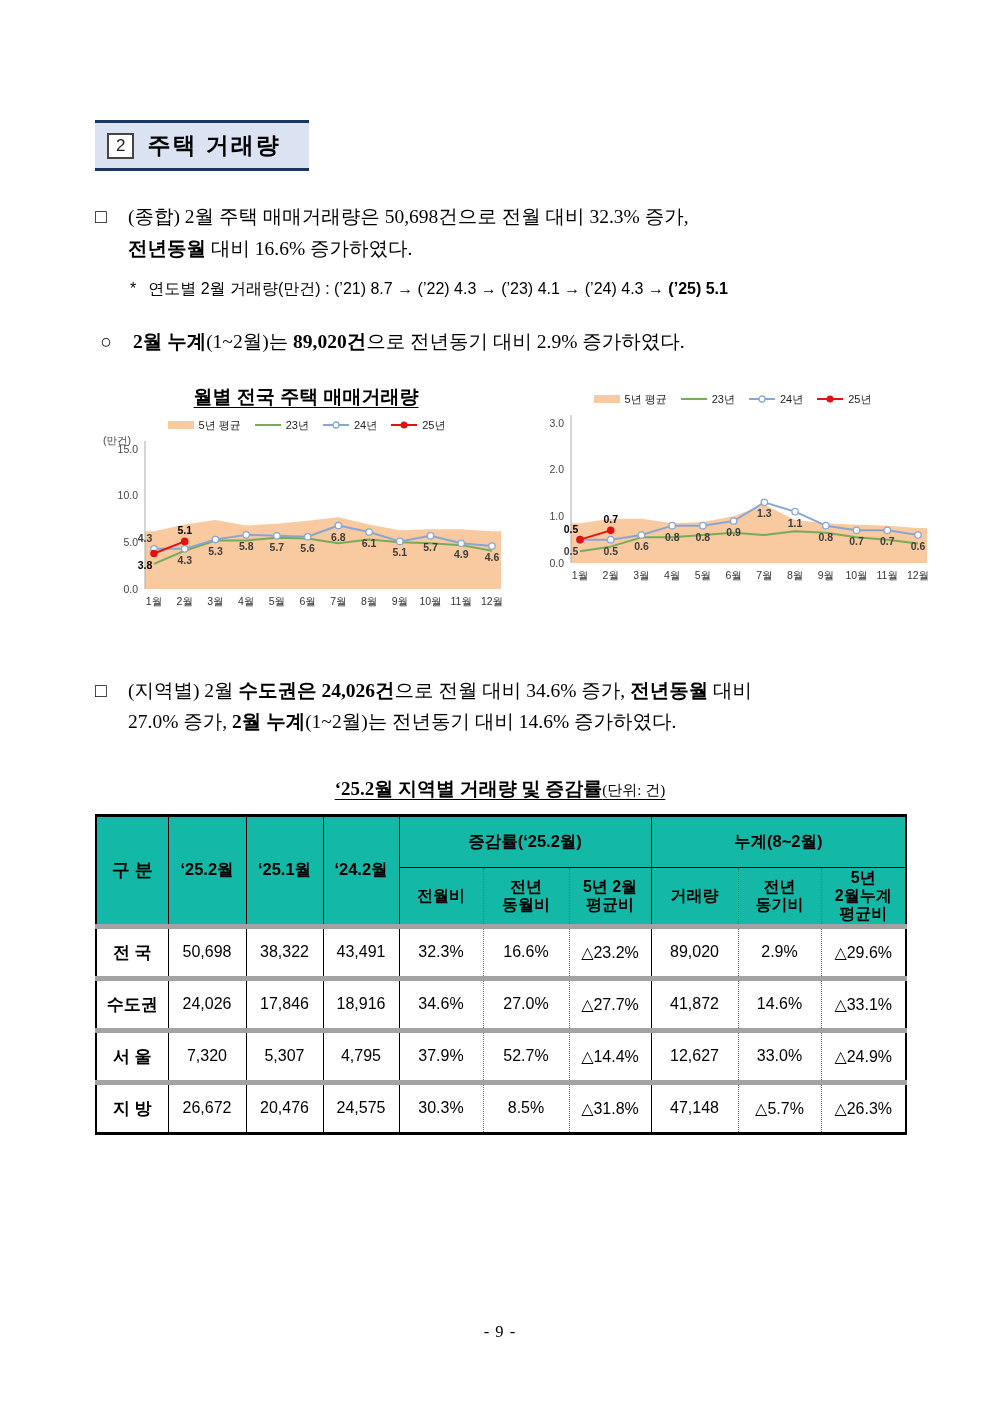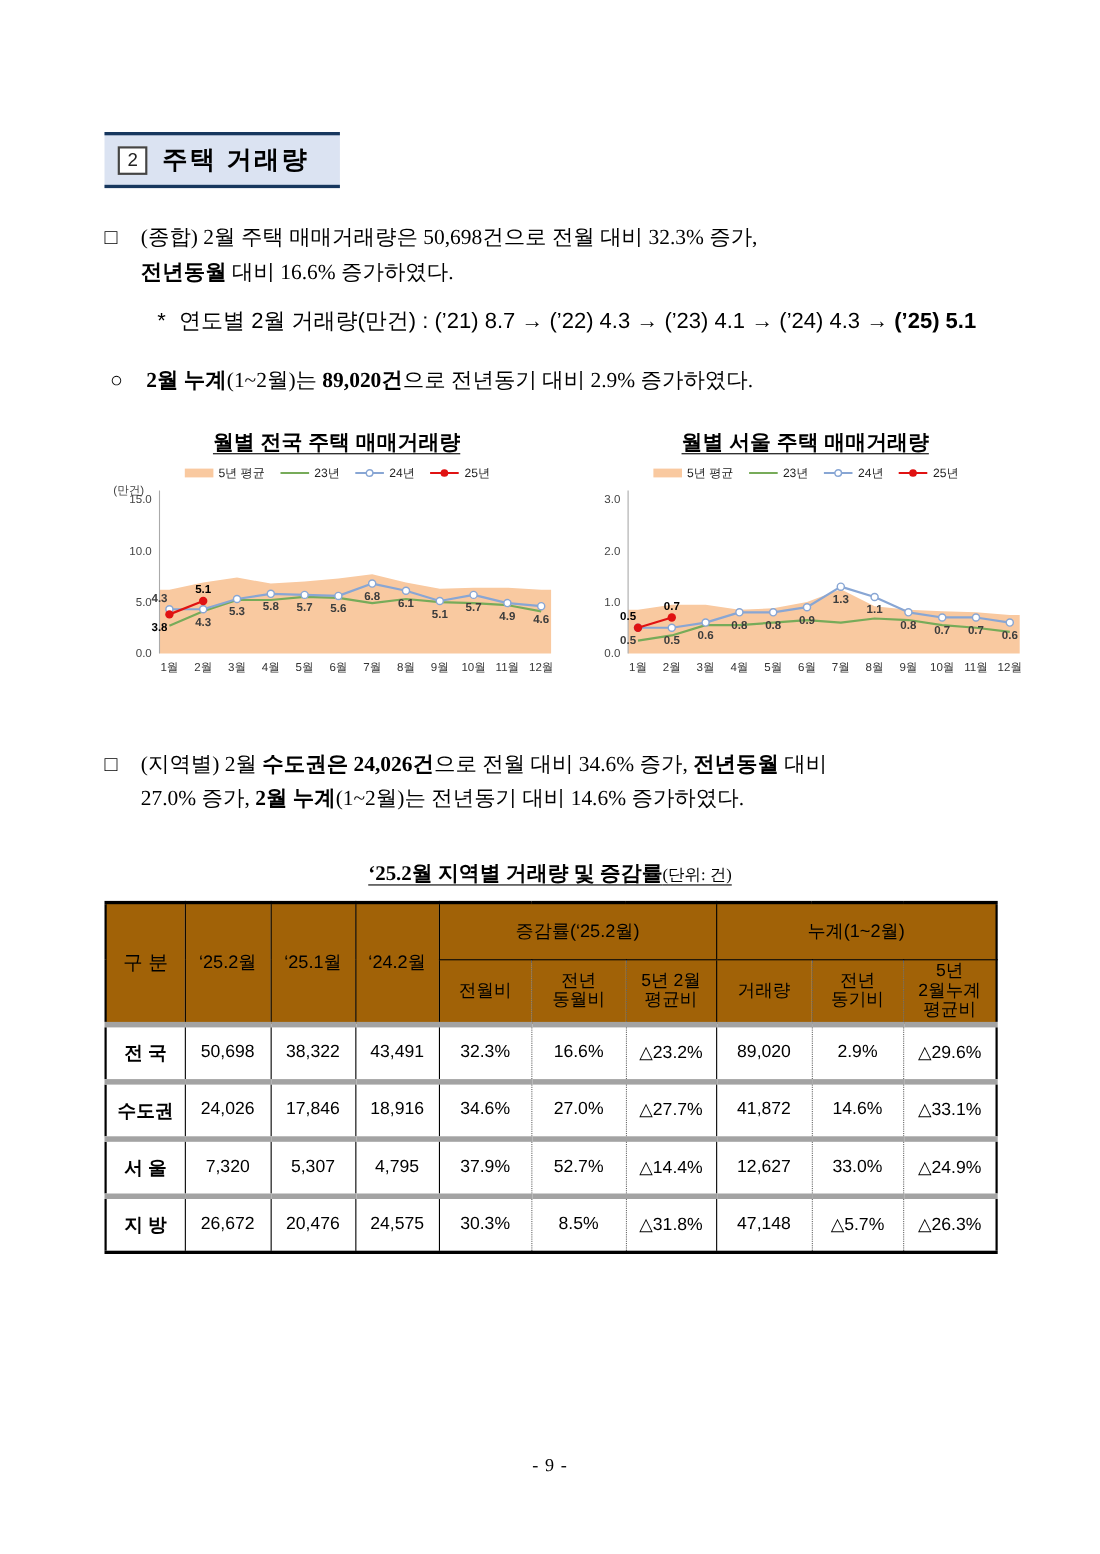--- a/index.html
+++ b/index.html
@@ -21,22 +21,22 @@
   .bullet-one{font-family:"DejaVu Sans",sans-serif;font-size:22px;margin-right:9px;}
   .subsection-title{font-family:"Liberation Sans",sans-serif;font-weight:bold;
      background:#c6efc8;padding:1px 2px;}
   .subsection-suffix{font-size:19px;}
 
   
   .para{font-size:19.5px;line-height:1.62;margin-top:30px;padding-left:33px;}
   .para .marker{display:inline-block;width:33px;margin-left:-33px;}
   .para.sub{margin-left:5px;}
   .b{font-weight:bold;}
-  .note{margin-top:15px;margin-left:48px;font-family:"Liberation Sans",sans-serif;
-     font-size:20px;line-height:1.3;}
+  .note{margin-top:15px;margin-left:35px;font-family:"Liberation Sans",sans-serif;
+     font-size:16px;line-height:1.3;}
   .note .marker{margin-right:12px;}
 
   
   .charts{display:flex;gap:8px;margin-top:26px;margin-left:2px;width:844px;}
   .chart{width:418px;font-family:"Liberation Sans",sans-serif;}
   .chart-title{text-align:center;font-size:19px;font-weight:bold;
      text-decoration:underline;text-underline-offset:4px;}
   .legend{display:flex;justify-content:center;align-items:center;gap:13px;
      margin-top:8px;font-size:11px;color:#222;}
   .legend-item{display:flex;align-items:center;gap:3px;}
@@ -47,21 +47,21 @@
   .table-title{width:810px;text-align:center;margin-top:38px;
      font-family:"Liberation Sans",sans-serif;font-size:19px;font-weight:bold;}
   .table-title .u{text-decoration:underline;text-underline-offset:4px;font-family:Liberation Serif, serif;}
   .table-title .unit{font-size:15px;font-weight:normal;}
   table.region{width:810px;margin-top:12px;border-collapse:collapse;table-layout:fixed;
      font-family:"Liberation Sans",sans-serif;
      border-top:3px solid #000;border-bottom:3px solid #000;
      border-left:2px solid #000;border-right:2px solid #000;}
   table.region th,table.region td{border-left:1px solid #000;text-align:center;
      vertical-align:middle;padding:0 2px;}
-  table.region thead th{background:#a16207;font-size:16.5px;font-weight:normal;}
+  table.region thead th{background:#14b8a6;font-size:16.5px;font-weight:bold;}
   table.region thead tr.top th{height:50px;}
   table.region thead th.span2{border-bottom:2.5px solid #000;}
   table.region thead th.grp{border-bottom:1px solid #000;}
   table.region thead tr.subrow th{height:56px;border-bottom:2.5px solid #000;
      white-space:pre-line;line-height:1.12;font-size:16px;}
   table.region thead th.gubun{font-size:18px;}
   table.region tbody td,table.region tbody th{height:47px;border-top:5px solid #a3a3a3;
      font-size:16px;font-weight:normal;background:#fff;}
   table.region tbody th.rowlabel{font-size:17px;font-weight:bold;}
   table.region .dot{border-left:1px dotted #666;}
@@ -173,21 +173,20 @@
             <text x="395" y="126.06666666666666" font-size="10.5" text-anchor="middle" fill="#3d3d3d" font-family="&quot;Liberation Sans&quot;, sans-serif" font-weight="bold">4.6</text>
             <polyline points="57,118.53333333333333 87.72727272727272,106.4" fill="none" stroke="#e01212" stroke-width="2" stroke-linejoin="round"></polyline>
             <circle cx="57" cy="118.53333333333333" r="3.8" fill="#e01212"></circle>
             <circle cx="87.72727272727272" cy="106.4" r="3.8" fill="#e01212"></circle>
             <text x="48" y="133.53333333333333" font-size="10.5" text-anchor="middle" fill="#000" font-family="&quot;Liberation Sans&quot;, sans-serif" font-weight="bold">3.8</text>
             <text x="87.72727272727272" y="99.4" font-size="10.5" text-anchor="middle" fill="#000" font-family="&quot;Liberation Sans&quot;, sans-serif" font-weight="bold">5.1</text>
           </svg>
       </div>
 
       <div class="chart">
-        <div class="chart-title">월별 서울 주택 매매거래량</div>
         <div class="legend">
           <span class="legend-item">
             <svg width="29" height="10">
                 <rect x="1" y="1" width="26" height="8" fill="#f9c9a0"></rect>
               </svg>
             <span>5년 평균</span>
           </span>
           <span class="legend-item">
             <svg width="29" height="10">
                 <line x1="1" y1="5" x2="27" y2="5" stroke-width="2" stroke="#77ab59"></line>
@@ -286,21 +285,21 @@
           <col style="width:83px">
           <col style="width:85px">
       </colgroup>
       <thead>
         <tr class="top">
           <th rowspan="2" class="span2 gubun">구 분</th>
           <th rowspan="2" class="span2">‘25.2월</th>
           <th rowspan="2" class="span2">‘25.1월</th>
           <th rowspan="2" class="span2">‘24.2월</th>
           <th colspan="3" class="grp">증감률(‘25.2월)</th>
-          <th colspan="3" class="grp">누계(1~2월)</th>
+          <th colspan="3" class="grp">누계(8~2월)</th>
         </tr>
         <tr class="subrow">
           <th>전월비</th>
           <th class="dot">전년
 동월비</th>
           <th class="dot">5년 2월
 평균비</th>
           <th>거래량</th>
           <th class="dot">전년
 동기비</th>

